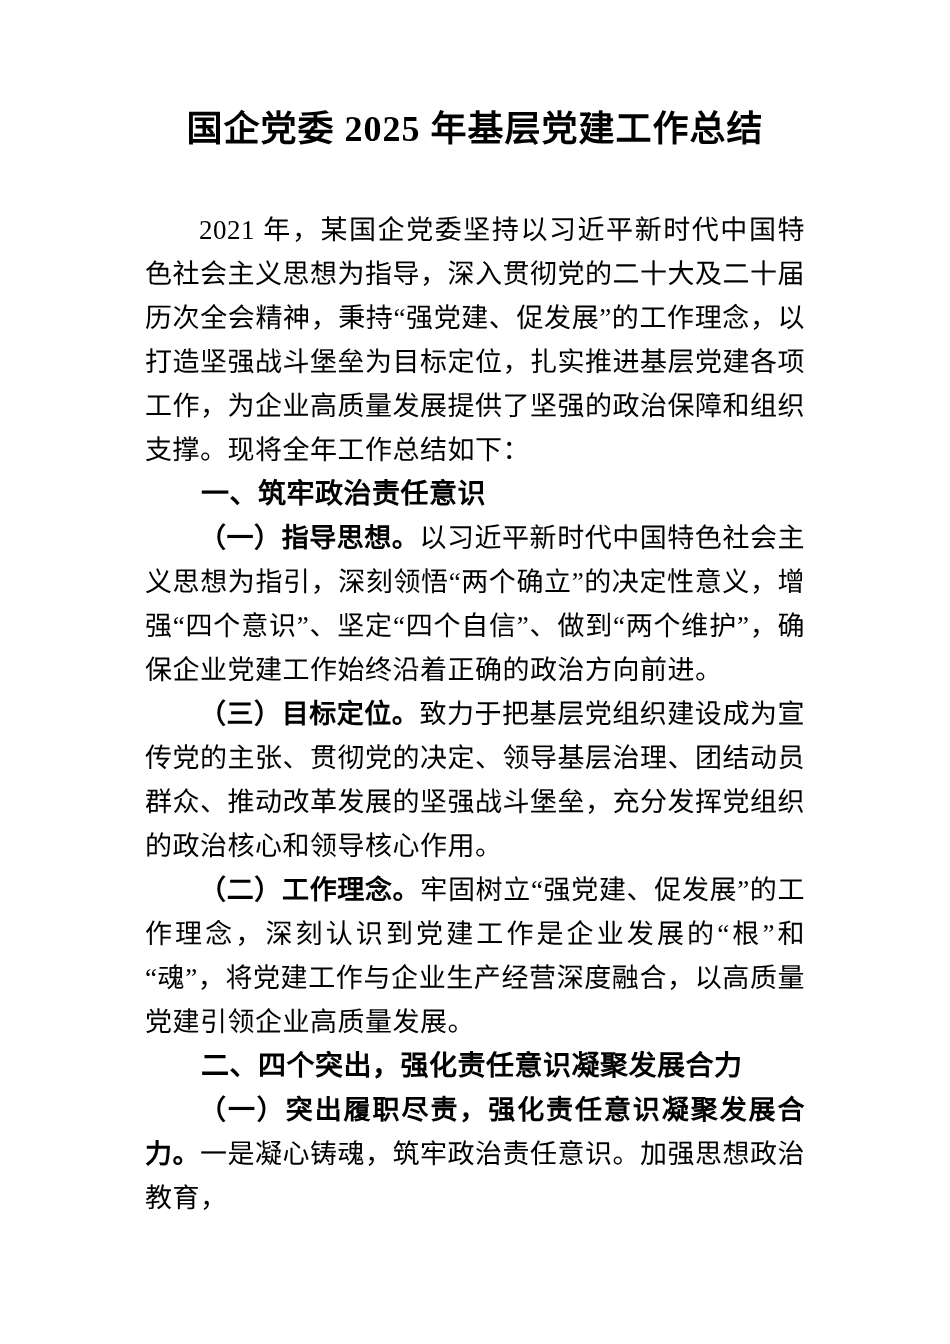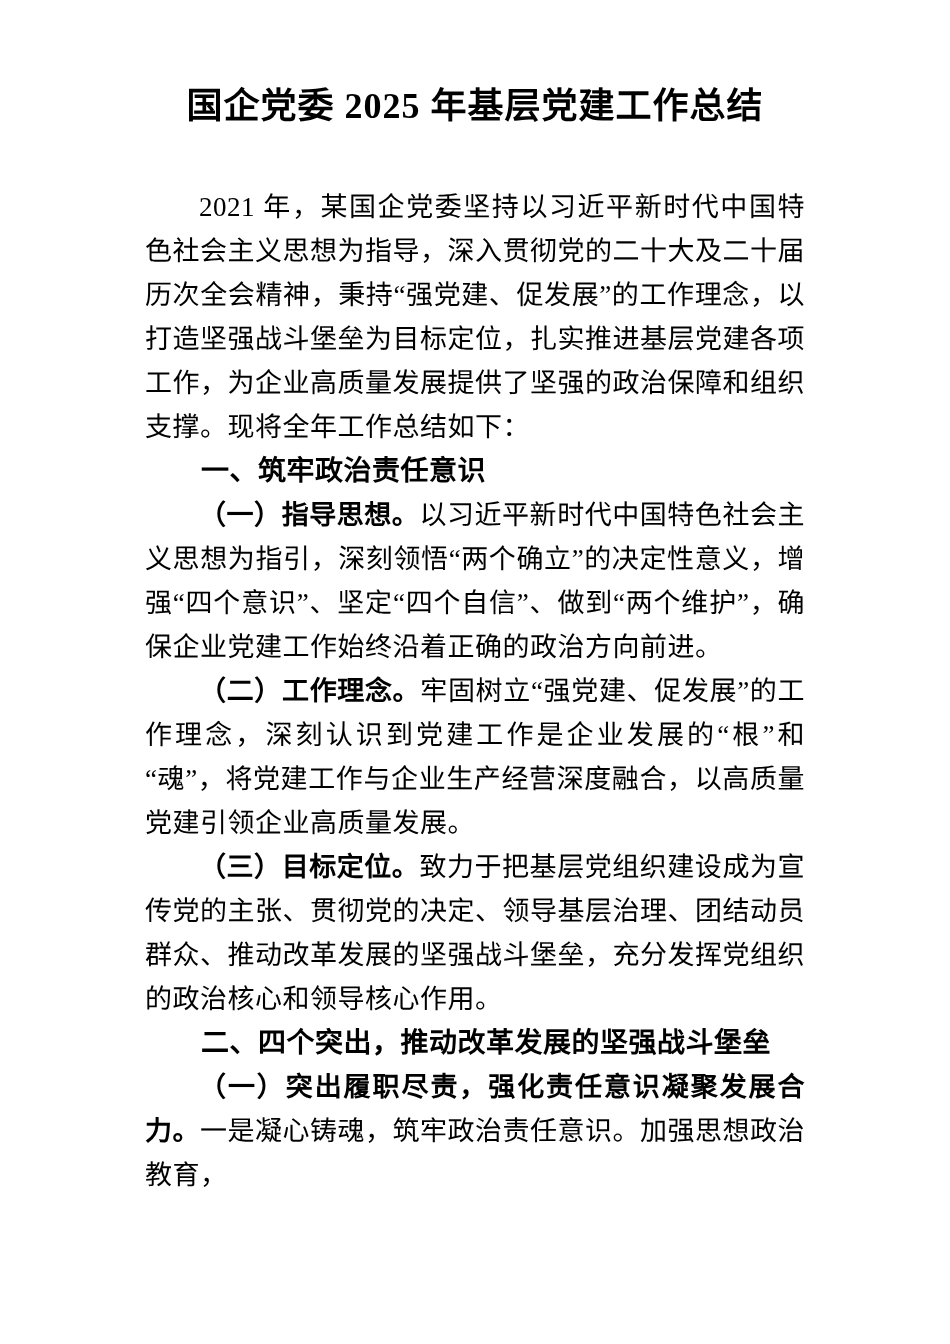--- a/index.html
+++ b/index.html
@@ -9,21 +9,21 @@
   }
   .page {
     position: relative;
     width: 950px;
     height: 1344px;
     margin: 0 auto;
     background: #ffffff;
     color: #000000;
     overflow: hidden;
     box-sizing: border-box;
-    padding: 82px 145px 0 145px;
+    padding: 105px 145px 0 145px;
   }
   .doc-title {
     margin: 0 0 55px 0;
     font-family: "Liberation Serif", "DejaVu Serif", serif;
     font-weight: 700;
     font-size: 36px;
     line-height: 48px;
     text-align: center;
     letter-spacing: 1px;
     white-space: nowrap;
@@ -58,21 +58,21 @@
 <div class="page">
 
   <h1 class="doc-title">国企党委 2025 年基层党建工作总结</h1>
 
   <p class="body-par">2021 年，某国企党委坚持以习近平新时代中国特色社会主义思想为指导，深入贯彻党的二十大及二十届历次全会精神，秉持“强党建、促发展”的工作理念，以打造坚强战斗堡垒为目标定位，扎实推进基层党建各项工作，为企业高质量发展提供了坚强的政治保障和组织支撑。现将全年工作总结如下：</p>
 
   <h2 class="section-heading">一、筑牢政治责任意识</h2>
 
   <p class="body-par"><span class="lead">（一）指导思想。</span><span>以习近平新时代中国特色社会主义思想为指引，深刻领悟“两个确立”的决定性意义，增强“四个意识”、坚定“四个自信”、做到“两个维护”，确保企业党建工作始终沿着正确的政治方向前进。</span></p>
 
+  <p class="body-par"><span class="lead">（三）目标定位。</span><span>致力于把基层党组织建设成为宣传党的主张、贯彻党的决定、领导基层治理、团结动员群众、推动改革发展的坚强战斗堡垒，充分发挥党组织的政治核心和领导核心作用。</span></p>
+
   <p class="body-par"><span class="lead">（二）工作理念。</span><span>牢固树立“强党建、促发展”的工作理念，深刻认识到党建工作是企业发展的“根”和“魂”，将党建工作与企业生产经营深度融合，以高质量党建引领企业高质量发展。</span></p>
 
-  <p class="body-par"><span class="lead">（三）目标定位。</span><span>致力于把基层党组织建设成为宣传党的主张、贯彻党的决定、领导基层治理、团结动员群众、推动改革发展的坚强战斗堡垒，充分发挥党组织的政治核心和领导核心作用。</span></p>
-
-  <h2 class="section-heading">二、四个突出，推动改革发展的坚强战斗堡垒</h2>
+  <h2 class="section-heading">二、四个突出，强化责任意识凝聚发展合力</h2>
 
   <p class="body-par"><span class="lead">（一）突出履职尽责，强化责任意识凝聚发展合力。</span><span>一是凝心铸魂，筑牢政治责任意识。加强思想政治教育，</span></p>
 
 </div>
 
 </body></html>

